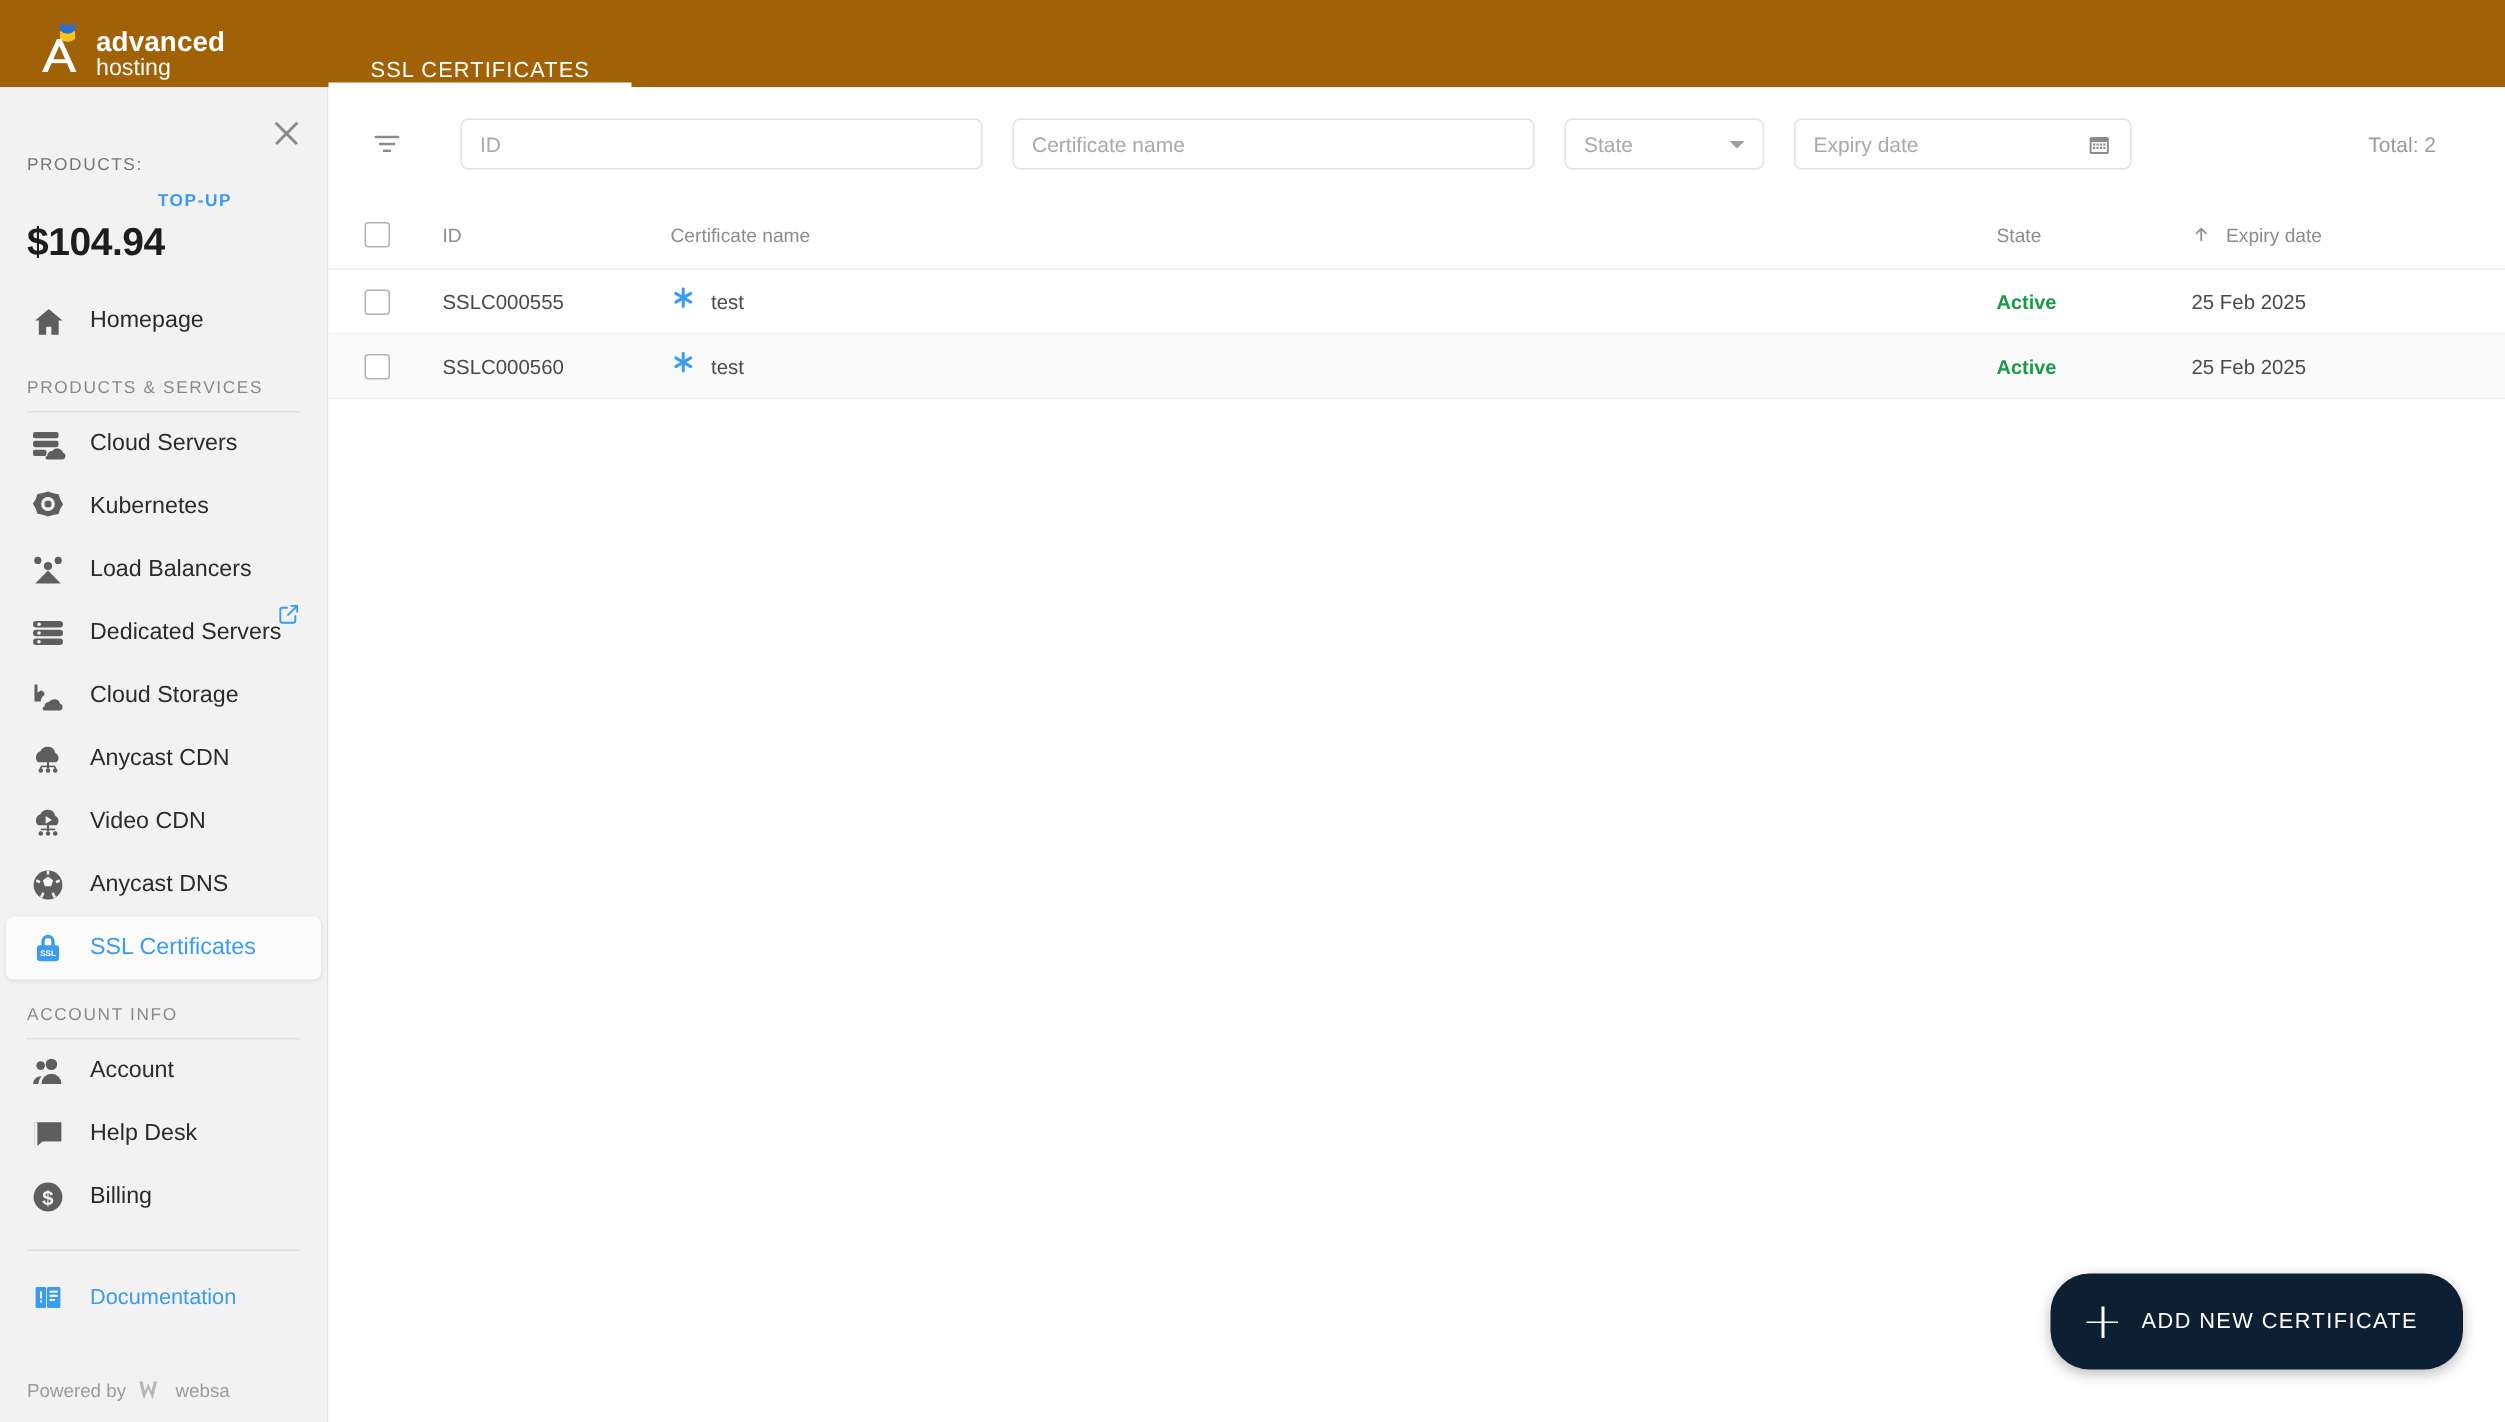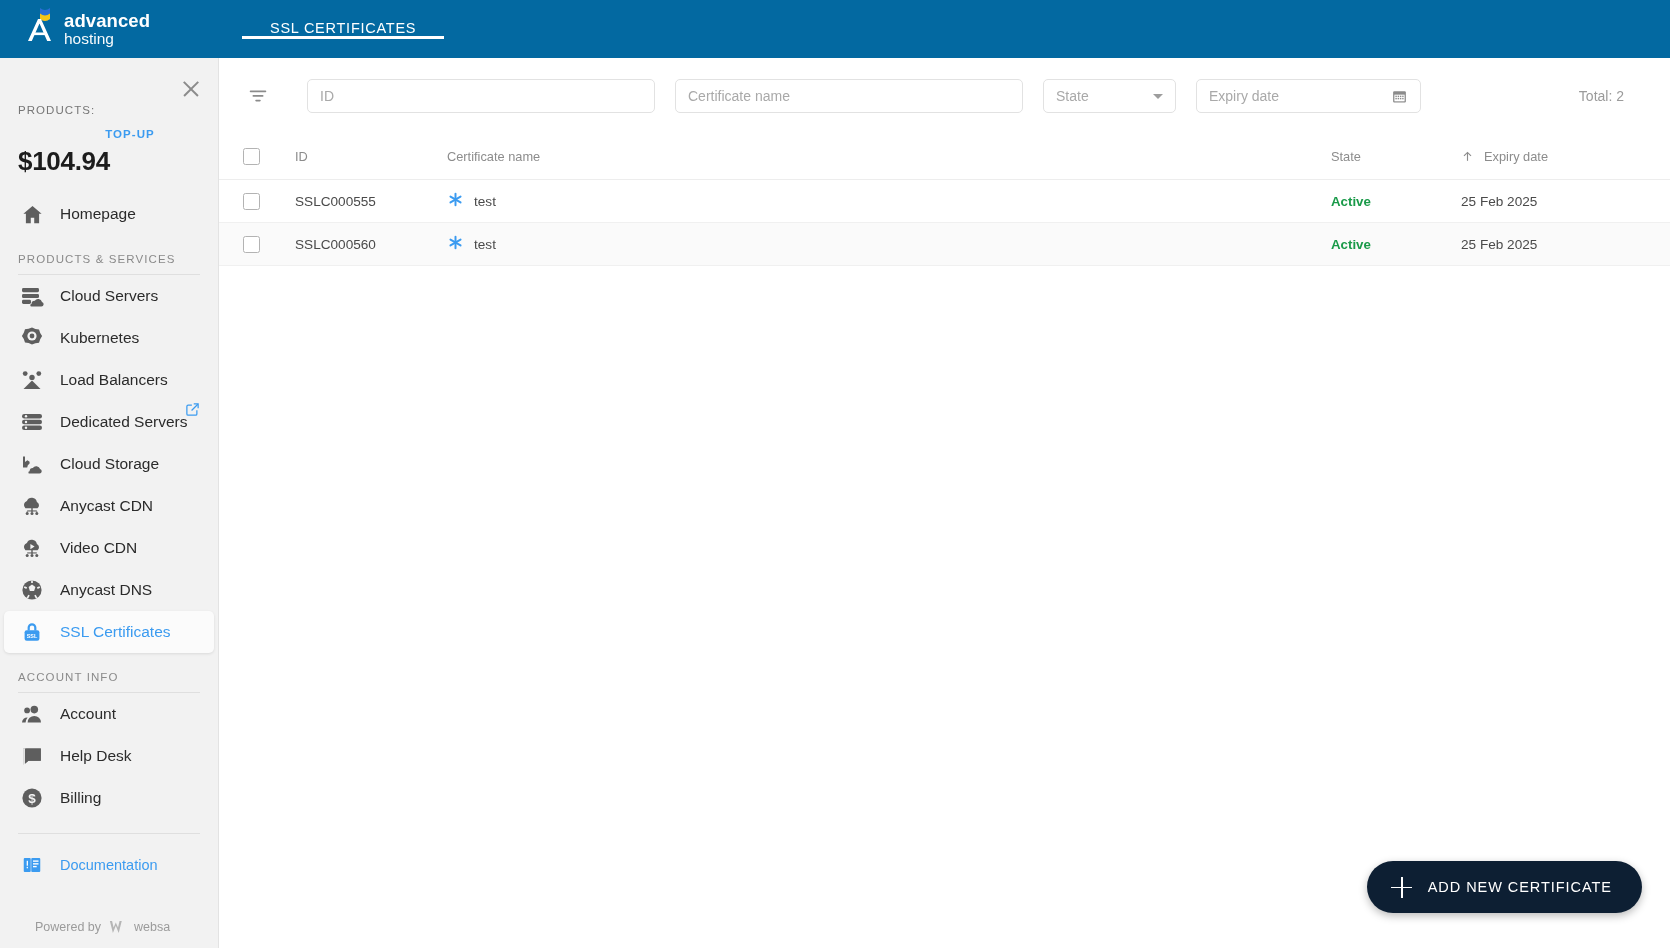--- a/index.html
+++ b/index.html
@@ -7,23 +7,23 @@
     width: 1670px; height: 948px;
     font-family: "Liberation Sans", sans-serif;
     background: #ffffff;
     overflow: hidden;
   }
   .app { position: relative; width: 1670px; height: 948px; display: flex; flex-direction: column; }
 
   
   .topbar {
     height: 58px; min-height: 58px;
-    background: #0369a1;
-    display: flex; align-items: center;
-    position: relative; z-index: 5; gap: 23px;
+    background: #a16207;
+    display: flex; align-items: flex-end;
+    position: relative; z-index: 5;
   }
   .logo-zone {
     width: 219px; min-width: 219px;
     display: flex; align-items: center;
     padding-left: 18px;
     position: relative;
   }
   .logo-mark { position: relative; width: 44px; height: 44px; flex: 0 0 44px; }
   .brand-text { margin-left: 2px; line-height: 1.02; color: #fff; }
   .brand-1 { font-size: 18.5px; font-weight: bold; letter-spacing: .1px; display:block; }
@@ -107,21 +107,21 @@
   }
   .section-head .t {
     font-size: 11.5px; color: #8a8a8a; letter-spacing: 1.1px; font-weight: 400;
   }
   .section-head .rule {
     margin-top: 9px; height: 1px; background: #dfdfdf;
   }
   .plain-rule { margin: 14px 18px 10px 18px; height: 1px; background: #dfdfdf; }
 
   .powered {
-    padding: 10px 18px 14px 35px;
+    padding: 10px 18px 14px 18px;
     display: flex; align-items: center; gap: 8px;
     font-size: 12.5px; color: #9b9b9b;
   }
   .powered .wlogo { display:flex; align-items:center; }
 
   
   .main { flex: 1; background: #ffffff; position: relative; min-width: 0; display:flex; flex-direction: column; }
 
   .filterbar {
     height: 76px; min-height: 76px;
@@ -179,21 +179,21 @@
   .th {
     font-size: 12.8px; color: #8c8c8c; font-weight: normal; white-space: nowrap;
   }
   .td { font-size: 13.6px; color: #4a4a4a; white-space: nowrap; }
   .td.state { color: #1a9a49; font-weight: bold; font-size: 13.3px; }
   .sort-ico { margin-right: 10px; display:flex; align-items:center; }
 
   
   .fab {
     position: absolute; right: 28px; bottom: 35px;
-    height: 52px; border-radius: 26px;
+    height: 64px; border-radius: 26px;
     background: #0d1f33; color: #fff;
     display: flex; align-items: center;
     padding: 0 30px 0 24px; gap: 16px;
     cursor: pointer;
     box-shadow: 0 3px 9px rgba(0,0,0,.27);
   }
   .fab .plus { position: relative; width: 21px; height: 21px; }
   .fab .plus:before, .fab .plus:after {
     content:""; position:absolute; background:#fff;
   }

